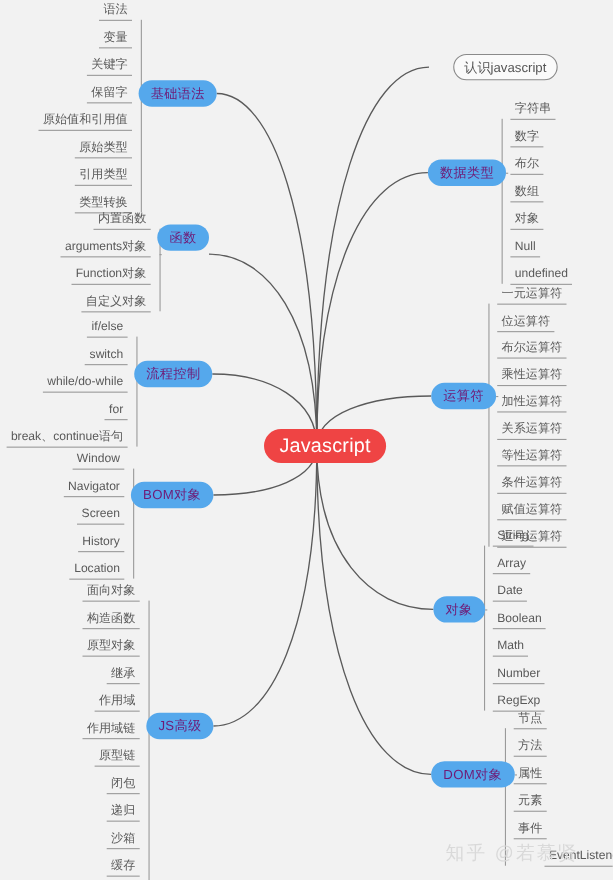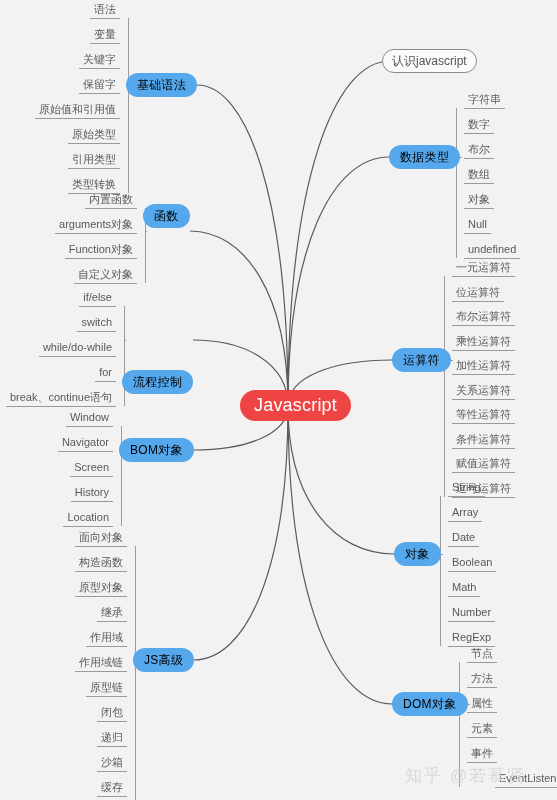--- a/index.html
+++ b/index.html
@@ -41,21 +41,21 @@
     border-radius: 16px;
     font-size: 18px;
     line-height: 30px;
     height: 31px;
     padding: 0 14px;
     letter-spacing: 0.2px;
   }
   
   .branch-node {
     background: #55a8ec;
-    color: #000000;
+    color: #701a75;
     border-radius: 13px;
     font-size: 12px;
     line-height: 24px;
     height: 24px;
     padding: 0 11px;
     letter-spacing: 0.3px;
   }
   
   .plain-node {
     background: #fafafa;
@@ -201,24 +201,24 @@
       <div class="leaf right" style="top: 719px; left: 467px;">元素</div>
       <div class="leaf right" style="top: 744px; left: 467px;">事件</div>
       <div class="leaf right" style="top: 769px; left: 467px; margin-left: 28px;">EventListener</div>
       <div class="spine" style="left: 459px; top: 662px; height: 125px;"></div>
       <div class="stub" style="top: 704px; left: 468px; width: 2px;"></div>
     </div>
   <div id="node-layer">
       <div class="node root-node" style="left: 240px; top: 390px;">Javascript</div>
       <div class="node branch-node" style="left: 126px; top: 73px;">基础语法</div>
       <div class="node branch-node" style="left: 143px; top: 204px;">函数</div>
-      <div class="node branch-node" style="left: 122px; top: 328px; margin-top: 42px;">流程控制</div>
+      <div class="node branch-node" style="left: 122px; top: 328px;">流程控制</div>
       <div class="node branch-node" style="left: 119px; top: 438px;">BOM对象</div>
       <div class="node branch-node" style="left: 133px; top: 648px;">JS高级</div>
-      <div class="node plain-node" style="left: 382px; top: 49px; border-radius: 12px;">认识javascript</div>
+      <div class="node plain-node" style="left: 412px; top: 49px; border-radius: 12px;">认识javascript</div>
       <div class="node branch-node" style="left: 389px; top: 145px;">数据类型</div>
       <div class="node branch-node" style="left: 392px; top: 348px;">运算符</div>
       <div class="node branch-node" style="left: 394px; top: 542px;">对象</div>
       <div class="node branch-node" style="left: 392px; top: 692px;">DOM对象</div>
     </div>
 
   <div class="watermark" style="left:405px; top:764px;">知乎 @若慕贤</div>
 </div>
 
 </body></html>

